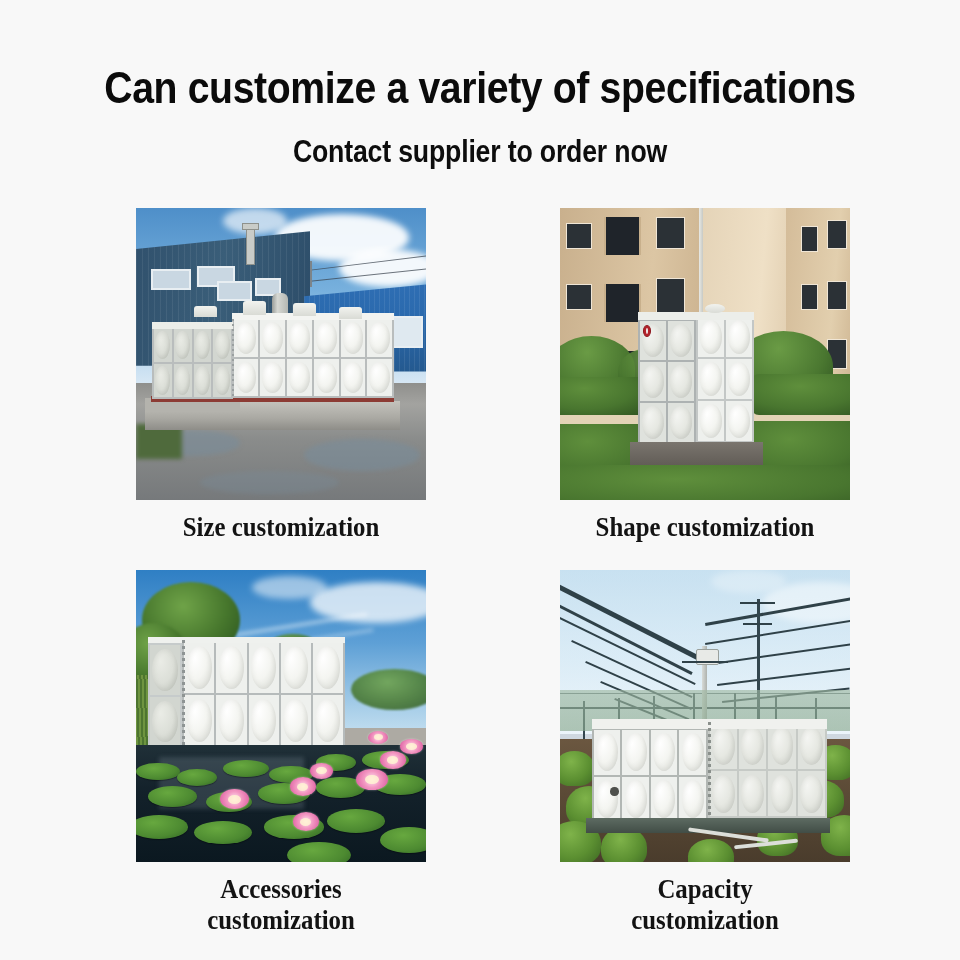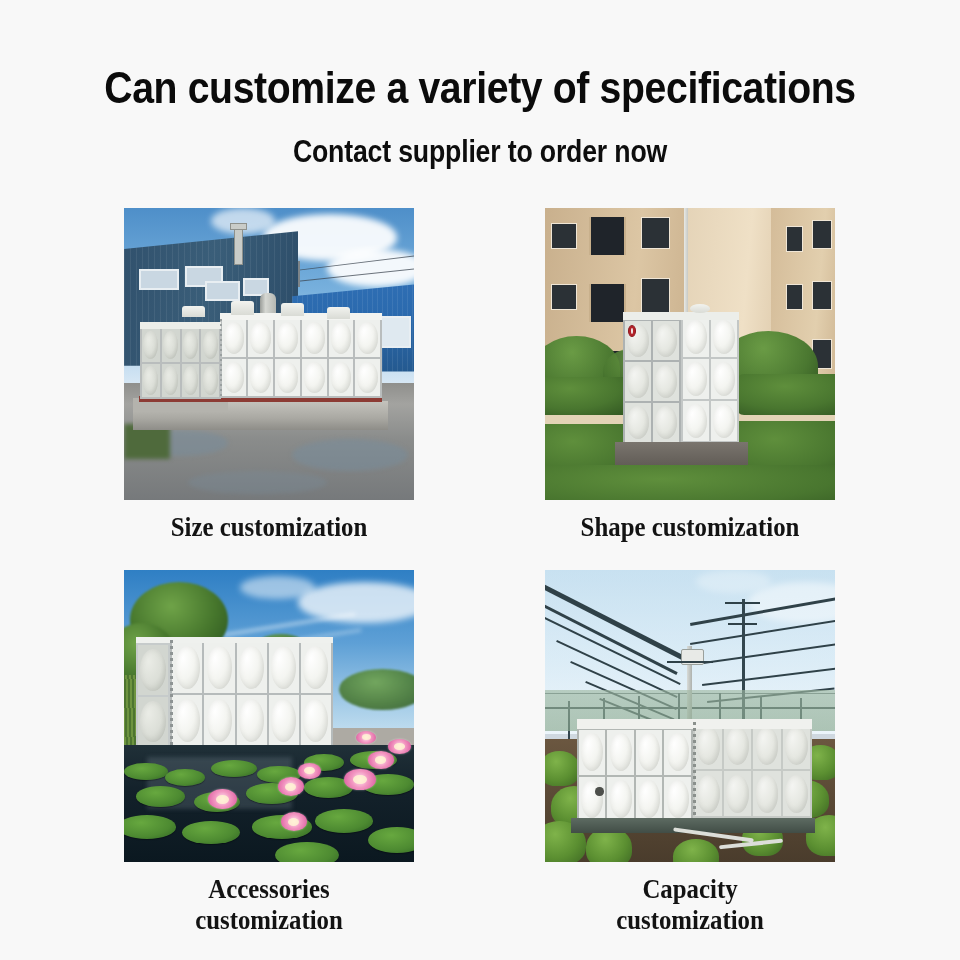--- a/index.html
+++ b/index.html
@@ -64,22 +64,22 @@
   }
   .row {
     position: relative;
     width: 960px;
     height: 362px;
   }
   .card {
     position: absolute;
     width: 290px;
   }
-  .card.col-left  { left: 124px; }
-  .card.col-right { left: 545px; }
+  .card.col-left  { left: 136px; }
+  .card.col-right { left: 560px; }
 
   .photo {
     position: relative;
     width: 290px;
     height: 292px;
     overflow: hidden;
     background: #cfd8e0;
   }
   .caption {
     width: 290px;

